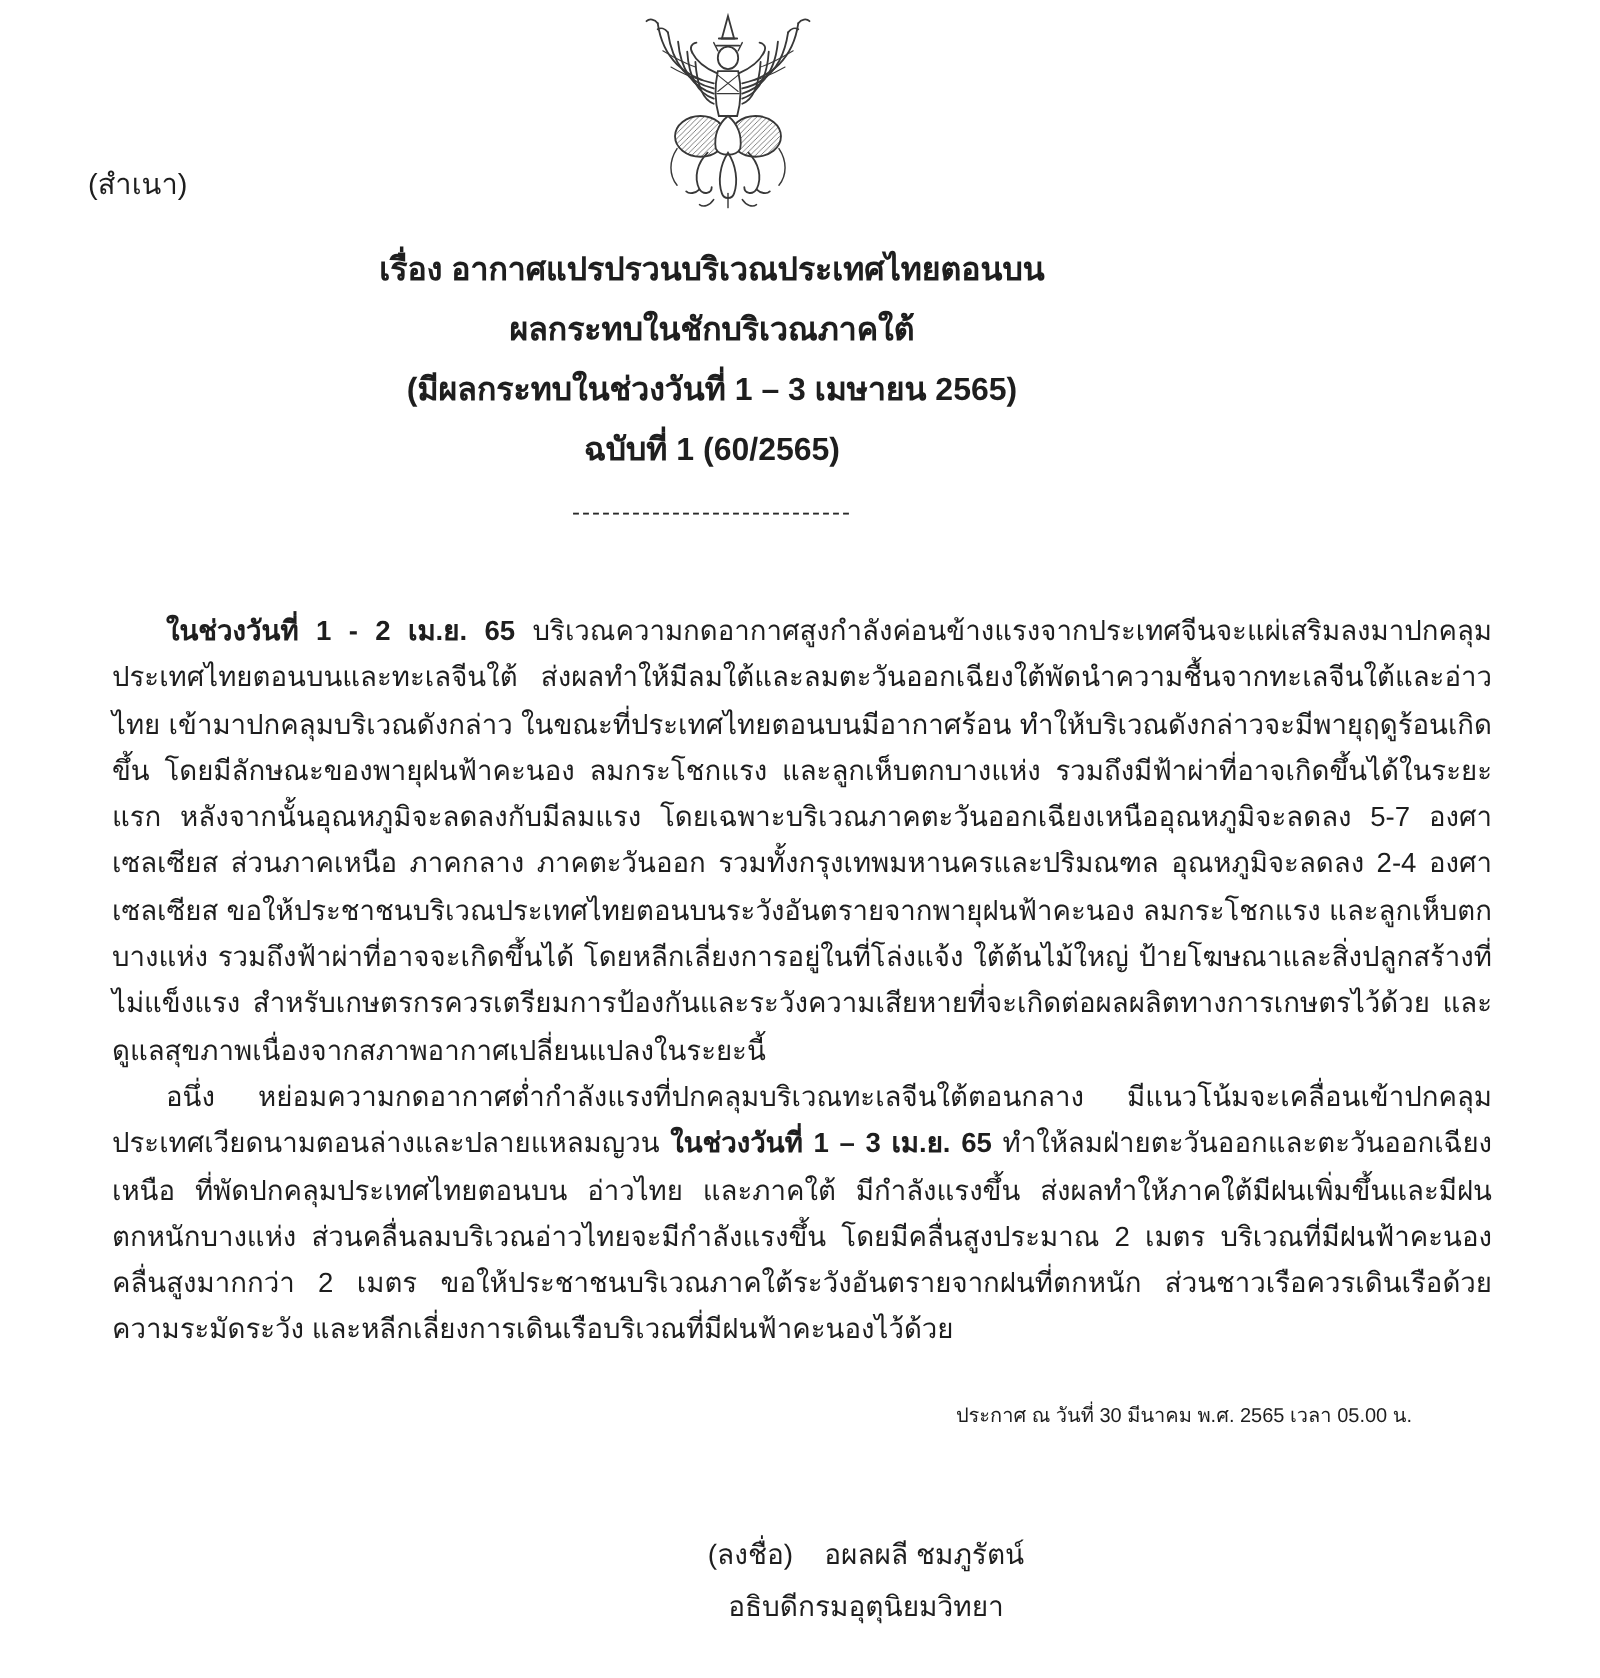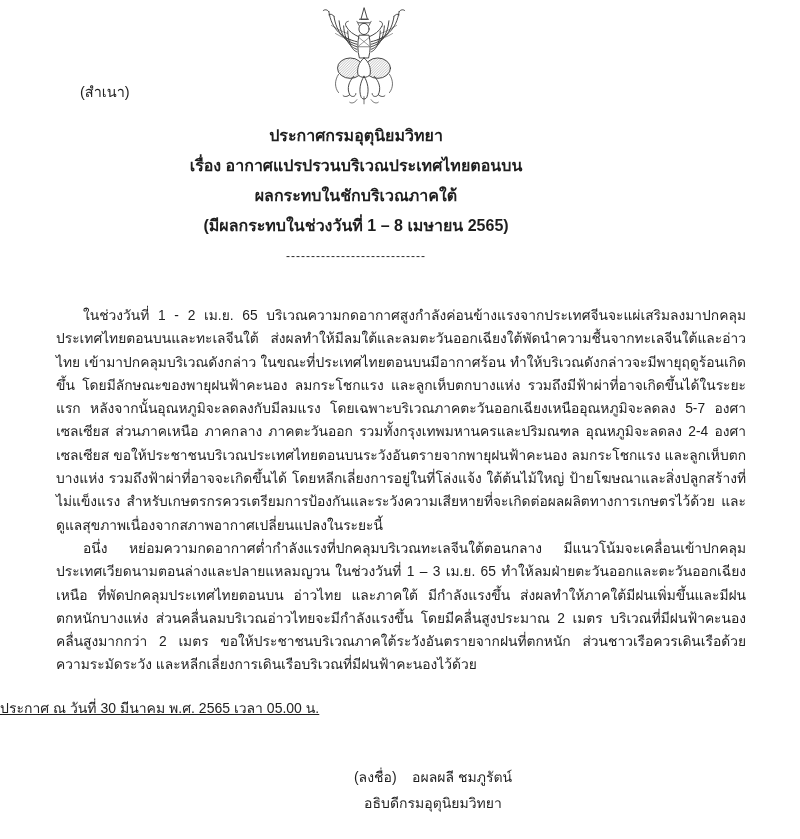--- a/index.html
+++ b/index.html
@@ -1,36 +1,36 @@
 <!DOCTYPE html>
 <html><head>
 <meta charset="utf-8">
 <style>
   html,body{margin:0;padding:0;background:#ffffff;}
   .page{
     position:relative;width:800px;height:839px;background:#ffffff;
     overflow:hidden;color:#1e1e1e;
     font-family:"Liberation Sans","DejaVu Sans",sans-serif;
   }
-  .copy-label{position:absolute;left:44px;top:80px;font-size:14.5px;margin-left:36px;}
+  .copy-label{position:absolute;left:44px;top:80px;font-size:14.5px;}
   .emblem{position:absolute;left:310px;top:5px;width:108px;height:108px;}
   .header{
     position:absolute;left:0;top:121px;width:712px;
     text-align:center;font-size:16px;font-weight:700;line-height:30px;
   }
   .header .divider{font-weight:400;font-size:12px;letter-spacing:1px;color:#2a2a2a;}
   .doc-body{
     position:absolute;left:56px;top:304px;width:690px;
     font-size:13.8px;line-height:23.3px;text-align:justify;
   }
   .para{margin:0;text-indent:27px;}
-  .b{font-weight:400;}
+  .b{font-weight:700;}
   .footer{
     position:absolute;left:0;top:696px;width:706px;
-    text-align:left;font-size:14px;line-height:25px;text-decoration:underline;
+    text-align:right;font-size:10px;line-height:25px;
   }
   .signature{
     position:absolute;left:66px;top:764px;width:734px;
     text-align:center;font-size:14px;line-height:26px;
   }
   .sig-signed{white-space:pre-wrap;}
 </style>
 </head>
 <body>
 
@@ -94,24 +94,24 @@
         <path d="M28,68 C24,74 24,81 28,86" stroke-width="0.7"></path>
         <path d="M78,68 C82,74 82,81 78,86" stroke-width="0.7"></path>
         <path d="M46,93 C44,96 41,97 39,95.5" stroke-width="0.7"></path>
         <path d="M60,93 C62,96 65,97 67,95.5" stroke-width="0.7"></path>
         <path d="M53,90 L53,97" stroke-width="0.7"></path>
       </g>
     </svg>
   </div>
 
   <div class="header">
-    <div>ประกาศกรมอุตุนิยมวิทยา</div>
     <div>เรื่อง อากาศแปรปรวนบริเวณประเทศไทยตอนบน</div>
     <div>ผลกระทบในชักบริเวณภาคใต้</div>
-    <div>(มีผลกระทบในช่วงวันที่ 1 – 8 เมษายน 2565)</div>
+    <div>(มีผลกระทบในช่วงวันที่ 1 – 3 เมษายน 2565)</div>
+    <div>ฉบับที่ 1 (60/2565)</div>
     <div class="divider">----------------------------</div>
   </div>
 
   <div class="doc-body">
       <p class="para"><span class="b">ในช่วงวันที่ 1 - 2 เม.ย. 65 </span><span>บริเวณความกดอากาศสูงกำลังค่อนข้างแรงจากประเทศจีนจะแผ่เสริมลงมาปกคลุมประเทศไทยตอนบนและทะเลจีนใต้ ส่งผลทำให้มีลมใต้และลมตะวันออกเฉียงใต้พัดนำความชื้นจากทะเลจีนใต้และอ่าวไทย เข้ามาปกคลุมบริเวณดังกล่าว ในขณะที่ประเทศไทยตอนบนมีอากาศร้อน ทำให้บริเวณดังกล่าวจะมีพายุฤดูร้อนเกิดขึ้น โดยมีลักษณะของพายุฝนฟ้าคะนอง ลมกระโชกแรง และลูกเห็บตกบางแห่ง รวมถึงมีฟ้าผ่าที่อาจเกิดขึ้นได้ในระยะแรก หลังจากนั้นอุณหภูมิจะลดลงกับมีลมแรง โดยเฉพาะบริเวณภาคตะวันออกเฉียงเหนืออุณหภูมิจะลดลง 5-7 องศาเซลเซียส ส่วนภาคเหนือ ภาคกลาง ภาคตะวันออก รวมทั้งกรุงเทพมหานครและปริมณฑล อุณหภูมิจะลดลง 2-4 องศาเซลเซียส ขอให้ประชาชนบริเวณประเทศไทยตอนบนระวังอันตรายจากพายุฝนฟ้าคะนอง ลมกระโชกแรง และลูกเห็บตกบางแห่ง รวมถึงฟ้าผ่าที่อาจจะเกิดขึ้นได้ โดยหลีกเลี่ยงการอยู่ในที่โล่งแจ้ง ใต้ต้นไม้ใหญ่ ป้ายโฆษณาและสิ่งปลูกสร้างที่ไม่แข็งแรง สำหรับเกษตรกรควรเตรียมการป้องกันและระวังความเสียหายที่จะเกิดต่อผลผลิตทางการเกษตรไว้ด้วย และดูแลสุขภาพเนื่องจากสภาพอากาศเปลี่ยนแปลงในระยะนี้</span></p>
       <p class="para"><span>อนึ่ง หย่อมความกดอากาศต่ำกำลังแรงที่ปกคลุมบริเวณทะเลจีนใต้ตอนกลาง มีแนวโน้มจะเคลื่อนเข้าปกคลุมประเทศเวียดนามตอนล่างและปลายแหลมญวน </span><span class="b">ในช่วงวันที่ 1 – 3 เม.ย. 65 </span><span>ทำให้ลมฝ่ายตะวันออกและตะวันออกเฉียงเหนือ ที่พัดปกคลุมประเทศไทยตอนบน อ่าวไทย และภาคใต้ มีกำลังแรงขึ้น ส่งผลทำให้ภาคใต้มีฝนเพิ่มขึ้นและมีฝนตกหนักบางแห่ง ส่วนคลื่นลมบริเวณอ่าวไทยจะมีกำลังแรงขึ้น โดยมีคลื่นสูงประมาณ 2 เมตร บริเวณที่มีฝนฟ้าคะนองคลื่นสูงมากกว่า 2 เมตร ขอให้ประชาชนบริเวณภาคใต้ระวังอันตรายจากฝนที่ตกหนัก ส่วนชาวเรือควรเดินเรือด้วยความระมัดระวัง และหลีกเลี่ยงการเดินเรือบริเวณที่มีฝนฟ้าคะนองไว้ด้วย</span></p>
     </div>
 
   <div class="footer">
     <div>ประกาศ ณ วันที่ 30 มีนาคม พ.ศ. 2565 เวลา 05.00 น.</div>

